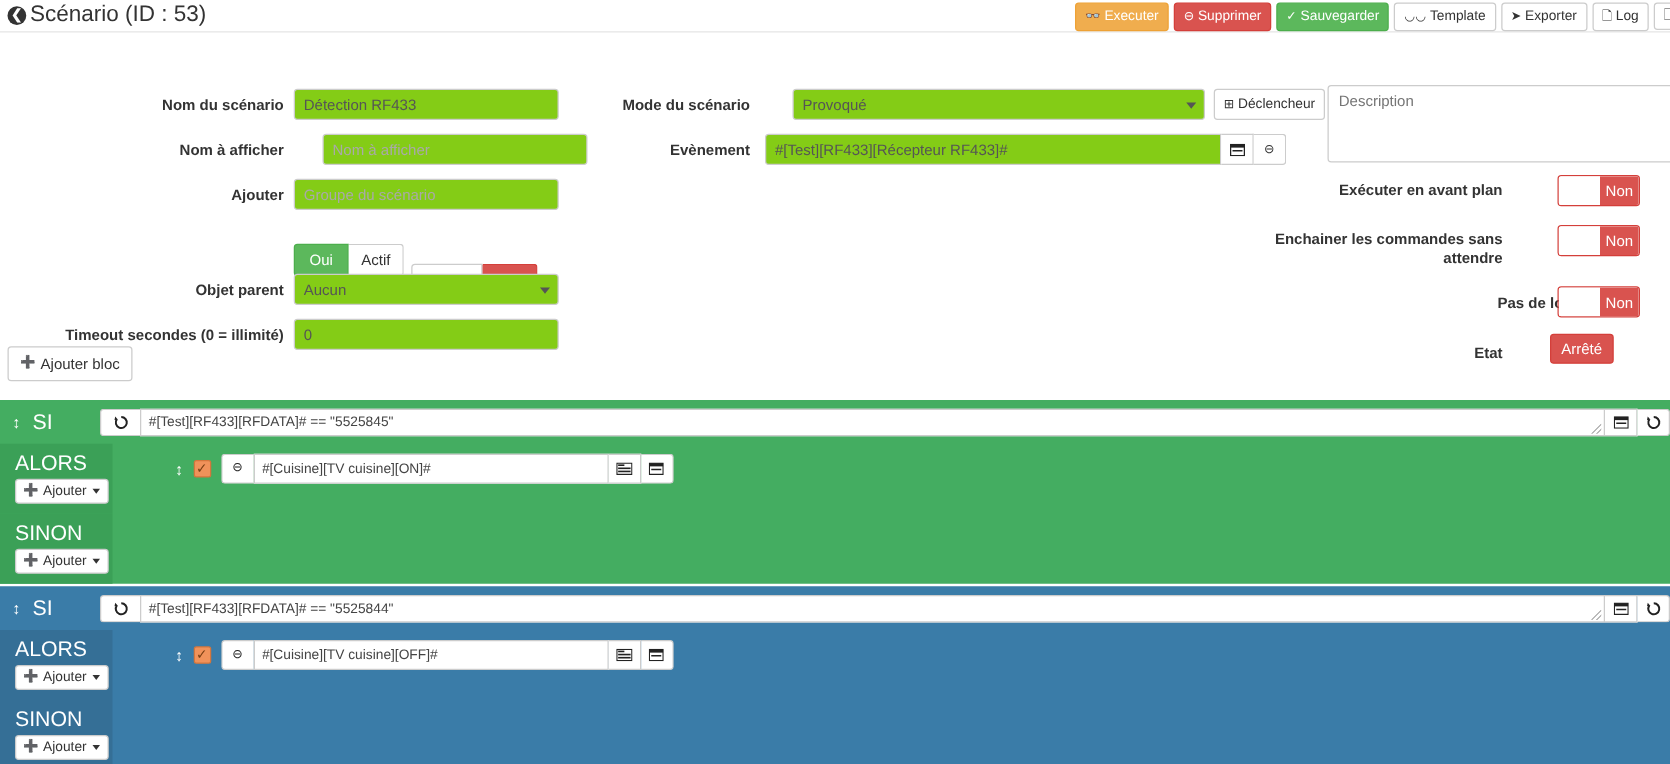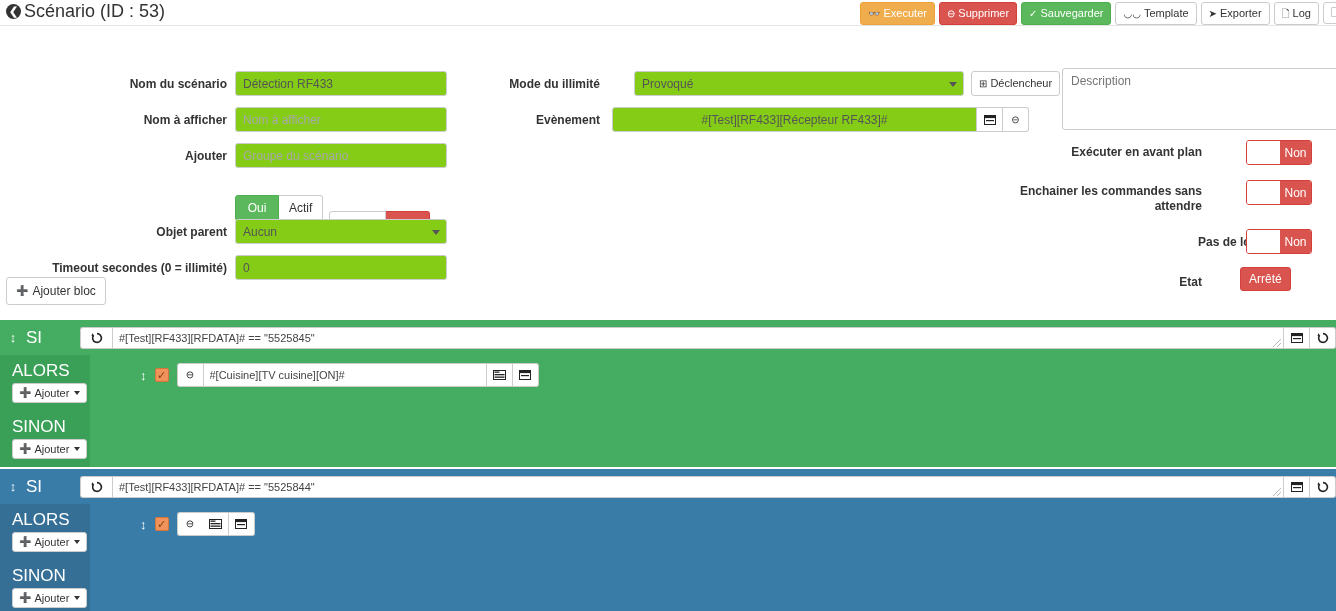--- a/index.html
+++ b/index.html
@@ -347,21 +347,21 @@
   </div>
 </div>
 
 <div class="form-area">
 
   <div class="form-row" style="left:60px; top:45px;">
     <span class="lbl" style="width:167px;">Nom du scénario</span>
     <input class="inp" style="width: 212px; margin-left: 8px;" value="Détection RF433">
   </div>
 
-  <div class="form-row" style="left:60px; top:81px;">
+  <div class="form-row" style="left:60px; top:81px;gap:23px;">
     <span class="lbl" style="width:167px;">Nom à afficher</span>
     <input class="inp" style="width: 212px; margin-left: 8px;" placeholder="Nom à afficher">
   </div>
 
   <div class="form-row" style="left:60px; top:117px;">
     <span class="lbl" style="width:167px;">Ajouter</span>
     <input class="inp" style="width: 212px; margin-left: 8px;" placeholder="Groupe du scénario">
   </div>
 
   <div class="form-row" style="left:235px; top:153px;">
@@ -382,34 +382,34 @@
       <span class="sel-arrow"></span>
     </span>
   </div>
 
   <div class="form-row" style="left:10px; top:229px;">
     <span class="lbl" style="width:217px;">Timeout secondes (0 = illimité)</span>
     <input class="inp" style="width: 212px; margin-left: 8px;" value="0">
   </div>
 
   <div class="form-row" style="left:450px; top:45px;">
-    <span class="lbl" style="width:150px;">Mode du illimité</span>
+    <span class="lbl" style="width:150px;">Mode du scénario</span>
     <span class="sel-wrap" style="padding-left:34px;">
       <input class="inp" style="width: 330px;" readonly="" value="Provoqué">
       <span class="sel-arrow"></span>
     </span>
     <button class="btn btn-default" style="height:25px; margin-left:7px;">
       <span class="ico">⊞</span>
       <span>Déclencheur</span>
     </button>
   </div>
 
   <div class="form-row" style="left:450px; top:81px;">
     <span class="lbl" style="width:150px;">Evènement</span>
-    <input class="inp" style="width: 365px; margin-left: 12px; border-radius: 3px 0px 0px 3px; text-align: center;" value="#[Test][RF433][Récepteur RF433]#">
+    <input class="inp" style="width: 365px; margin-left: 12px; border-radius: 3px 0px 0px 3px;" value="#[Test][RF433][Récepteur RF433]#">
     <span class="sq-btn" style="height:25px;">
       <svg width="12" height="10" viewBox="0 0 12 10">
         <rect x="0.5" y="0.5" width="11" height="9" fill="#fff" stroke="#222"></rect>
         <rect x="0.5" y="0.5" width="11" height="2.6" fill="#222"></rect>
         <rect x="2" y="5" width="8" height="1.2" fill="#222"></rect>
       </svg>
     </span>
     <span class="sq-btn" style="height:25px; border-radius:0 3px 3px 0;">
       <span class="ico">⊖</span>
     </span>
@@ -569,20 +569,21 @@
         </button>
       </div>
       <div class="branch-body">
         <div class="action-row">
           <span class="act-drag">↕</span>
           <span class="act-check">✓</span>
           <span class="act-input-grp">
             <span class="act-minus">
               <span class="ico">⊖</span>
             </span>
+            <input class="act-text" value="#[Cuisine][TV cuisine][OFF]#" style="">
             <span class="act-btn">
               <svg width="13" height="10" viewBox="0 0 13 10">
                 <rect x="0.5" y="0.5" width="12" height="9" fill="#fff" stroke="#222"></rect>
                 <rect x="1.5" y="1.5" width="5" height="1.3" fill="#222"></rect>
                 <rect x="1.5" y="4" width="10" height="1.3" fill="#222"></rect>
                 <rect x="1.5" y="6.5" width="10" height="1.3" fill="#222"></rect>
               </svg>
             </span>
             <span class="act-btn last">
               <svg width="12" height="10" viewBox="0 0 12 10">

